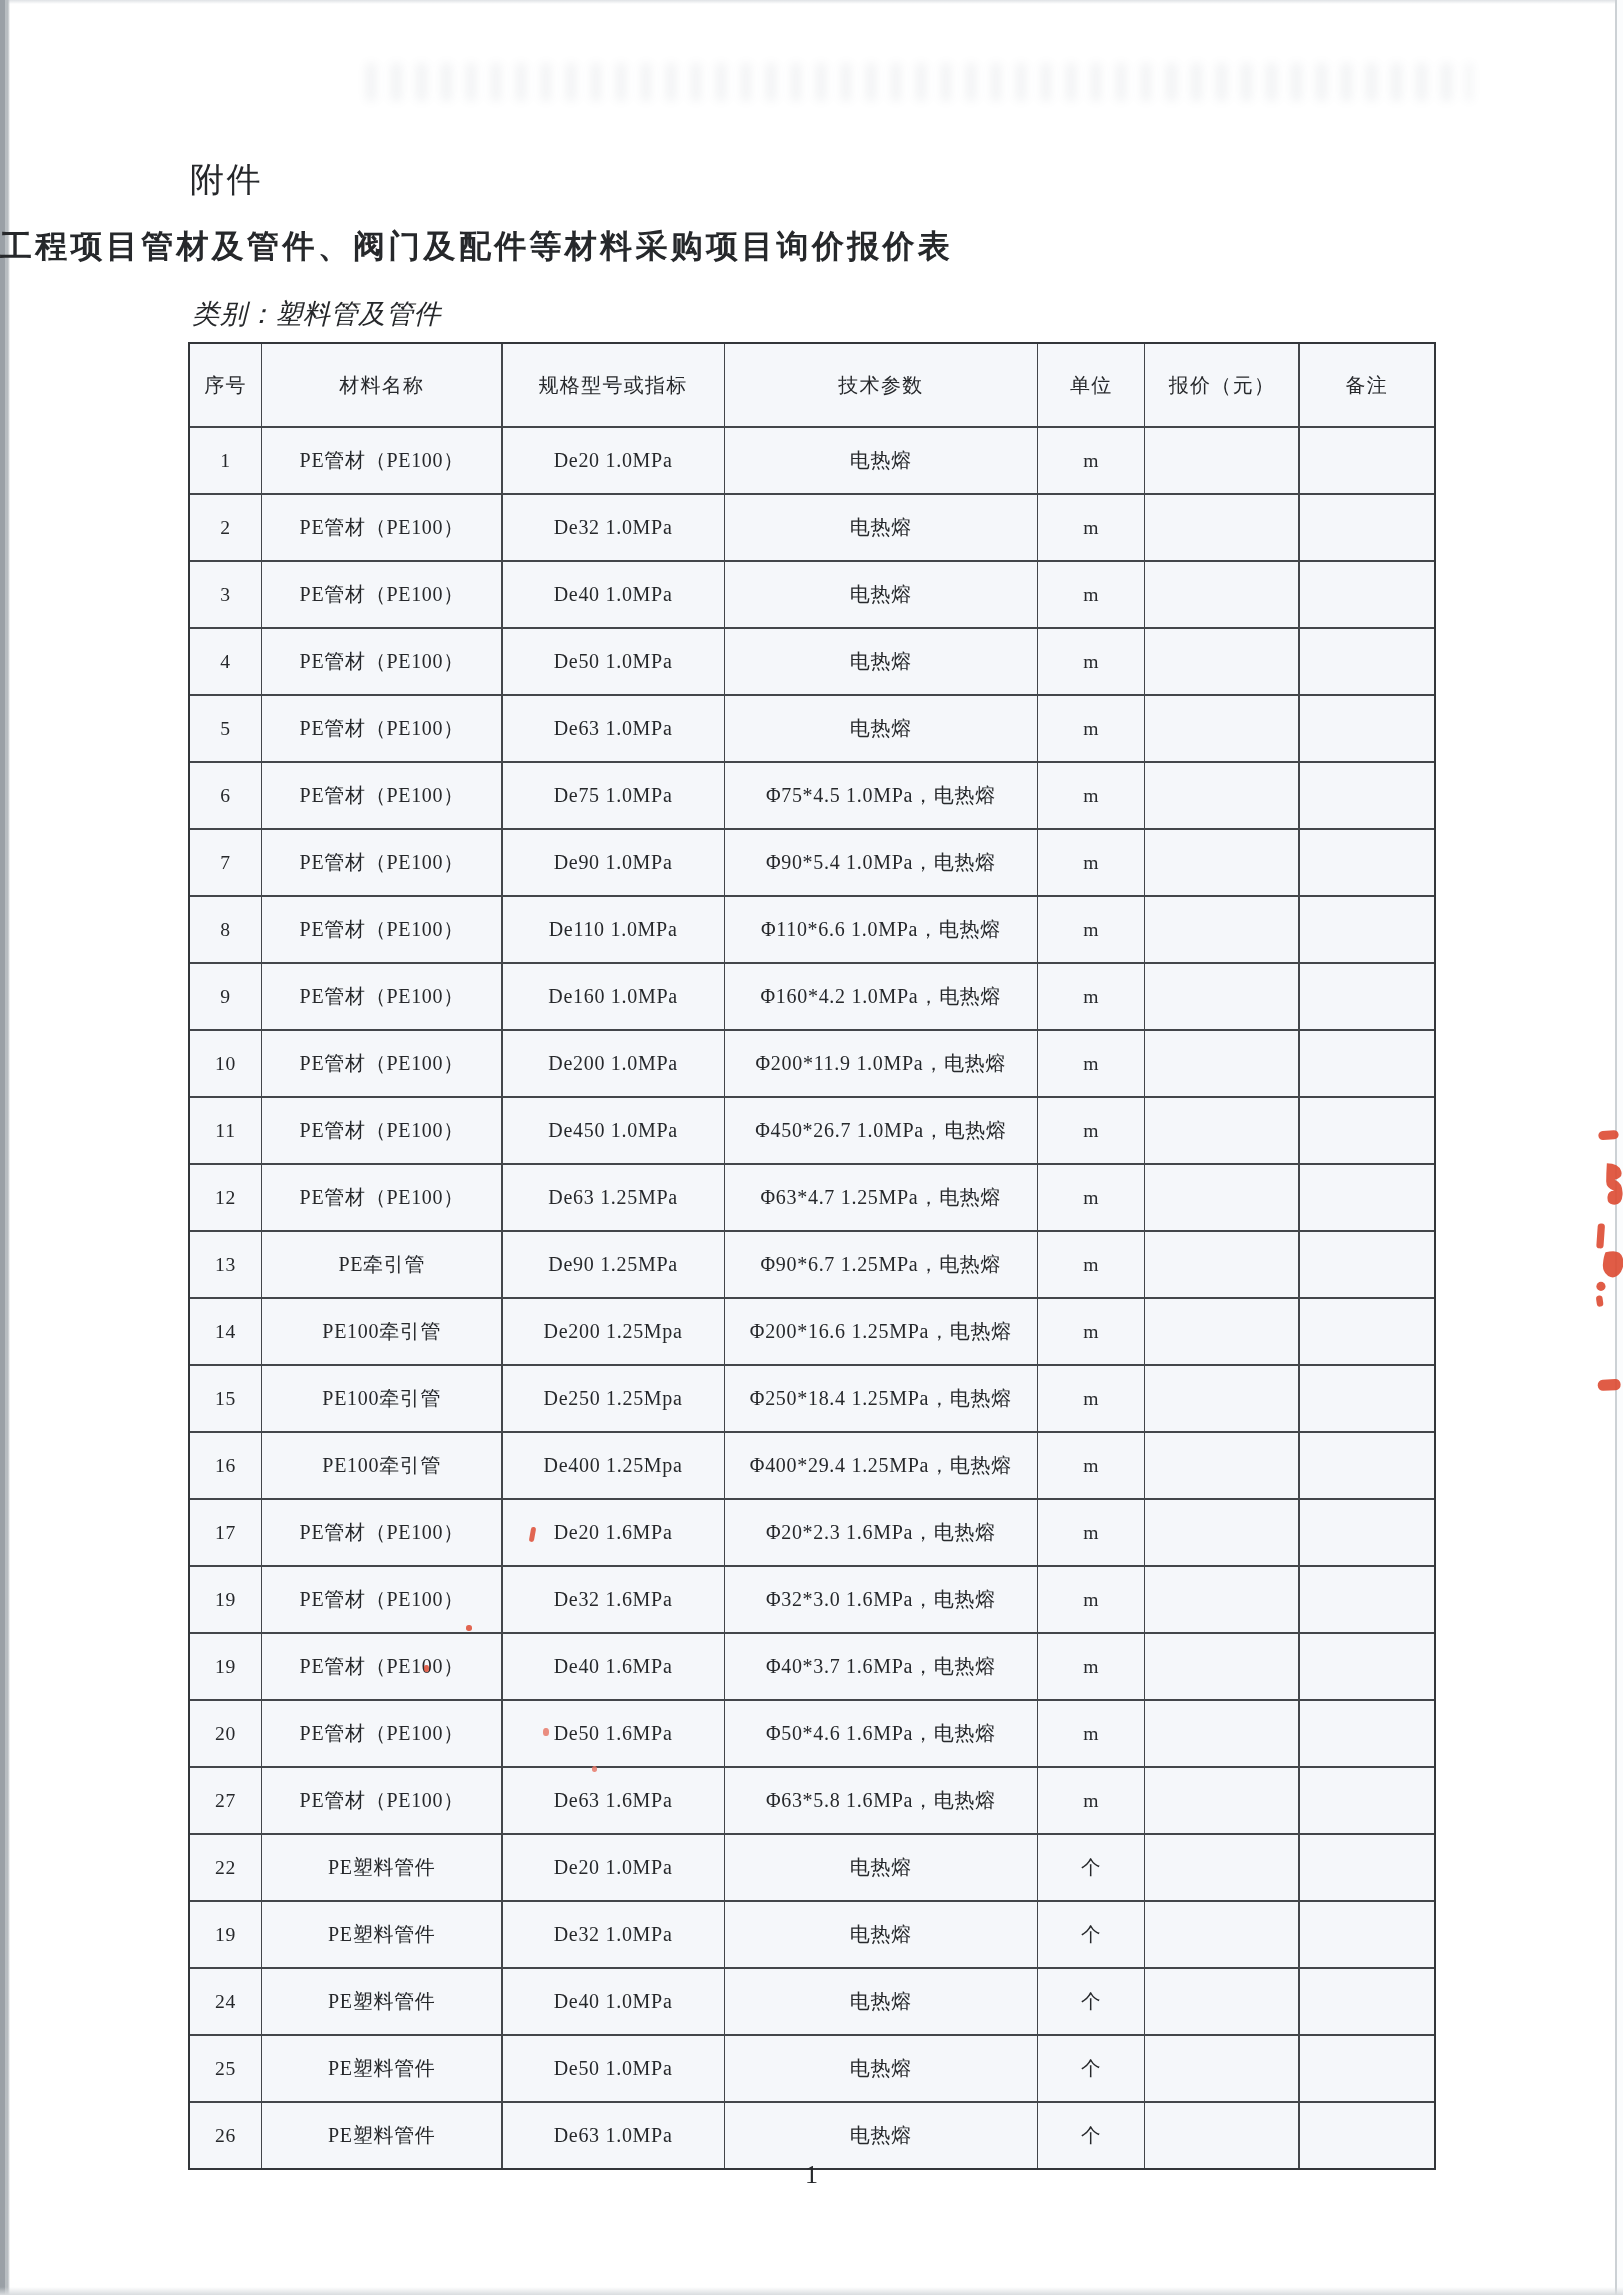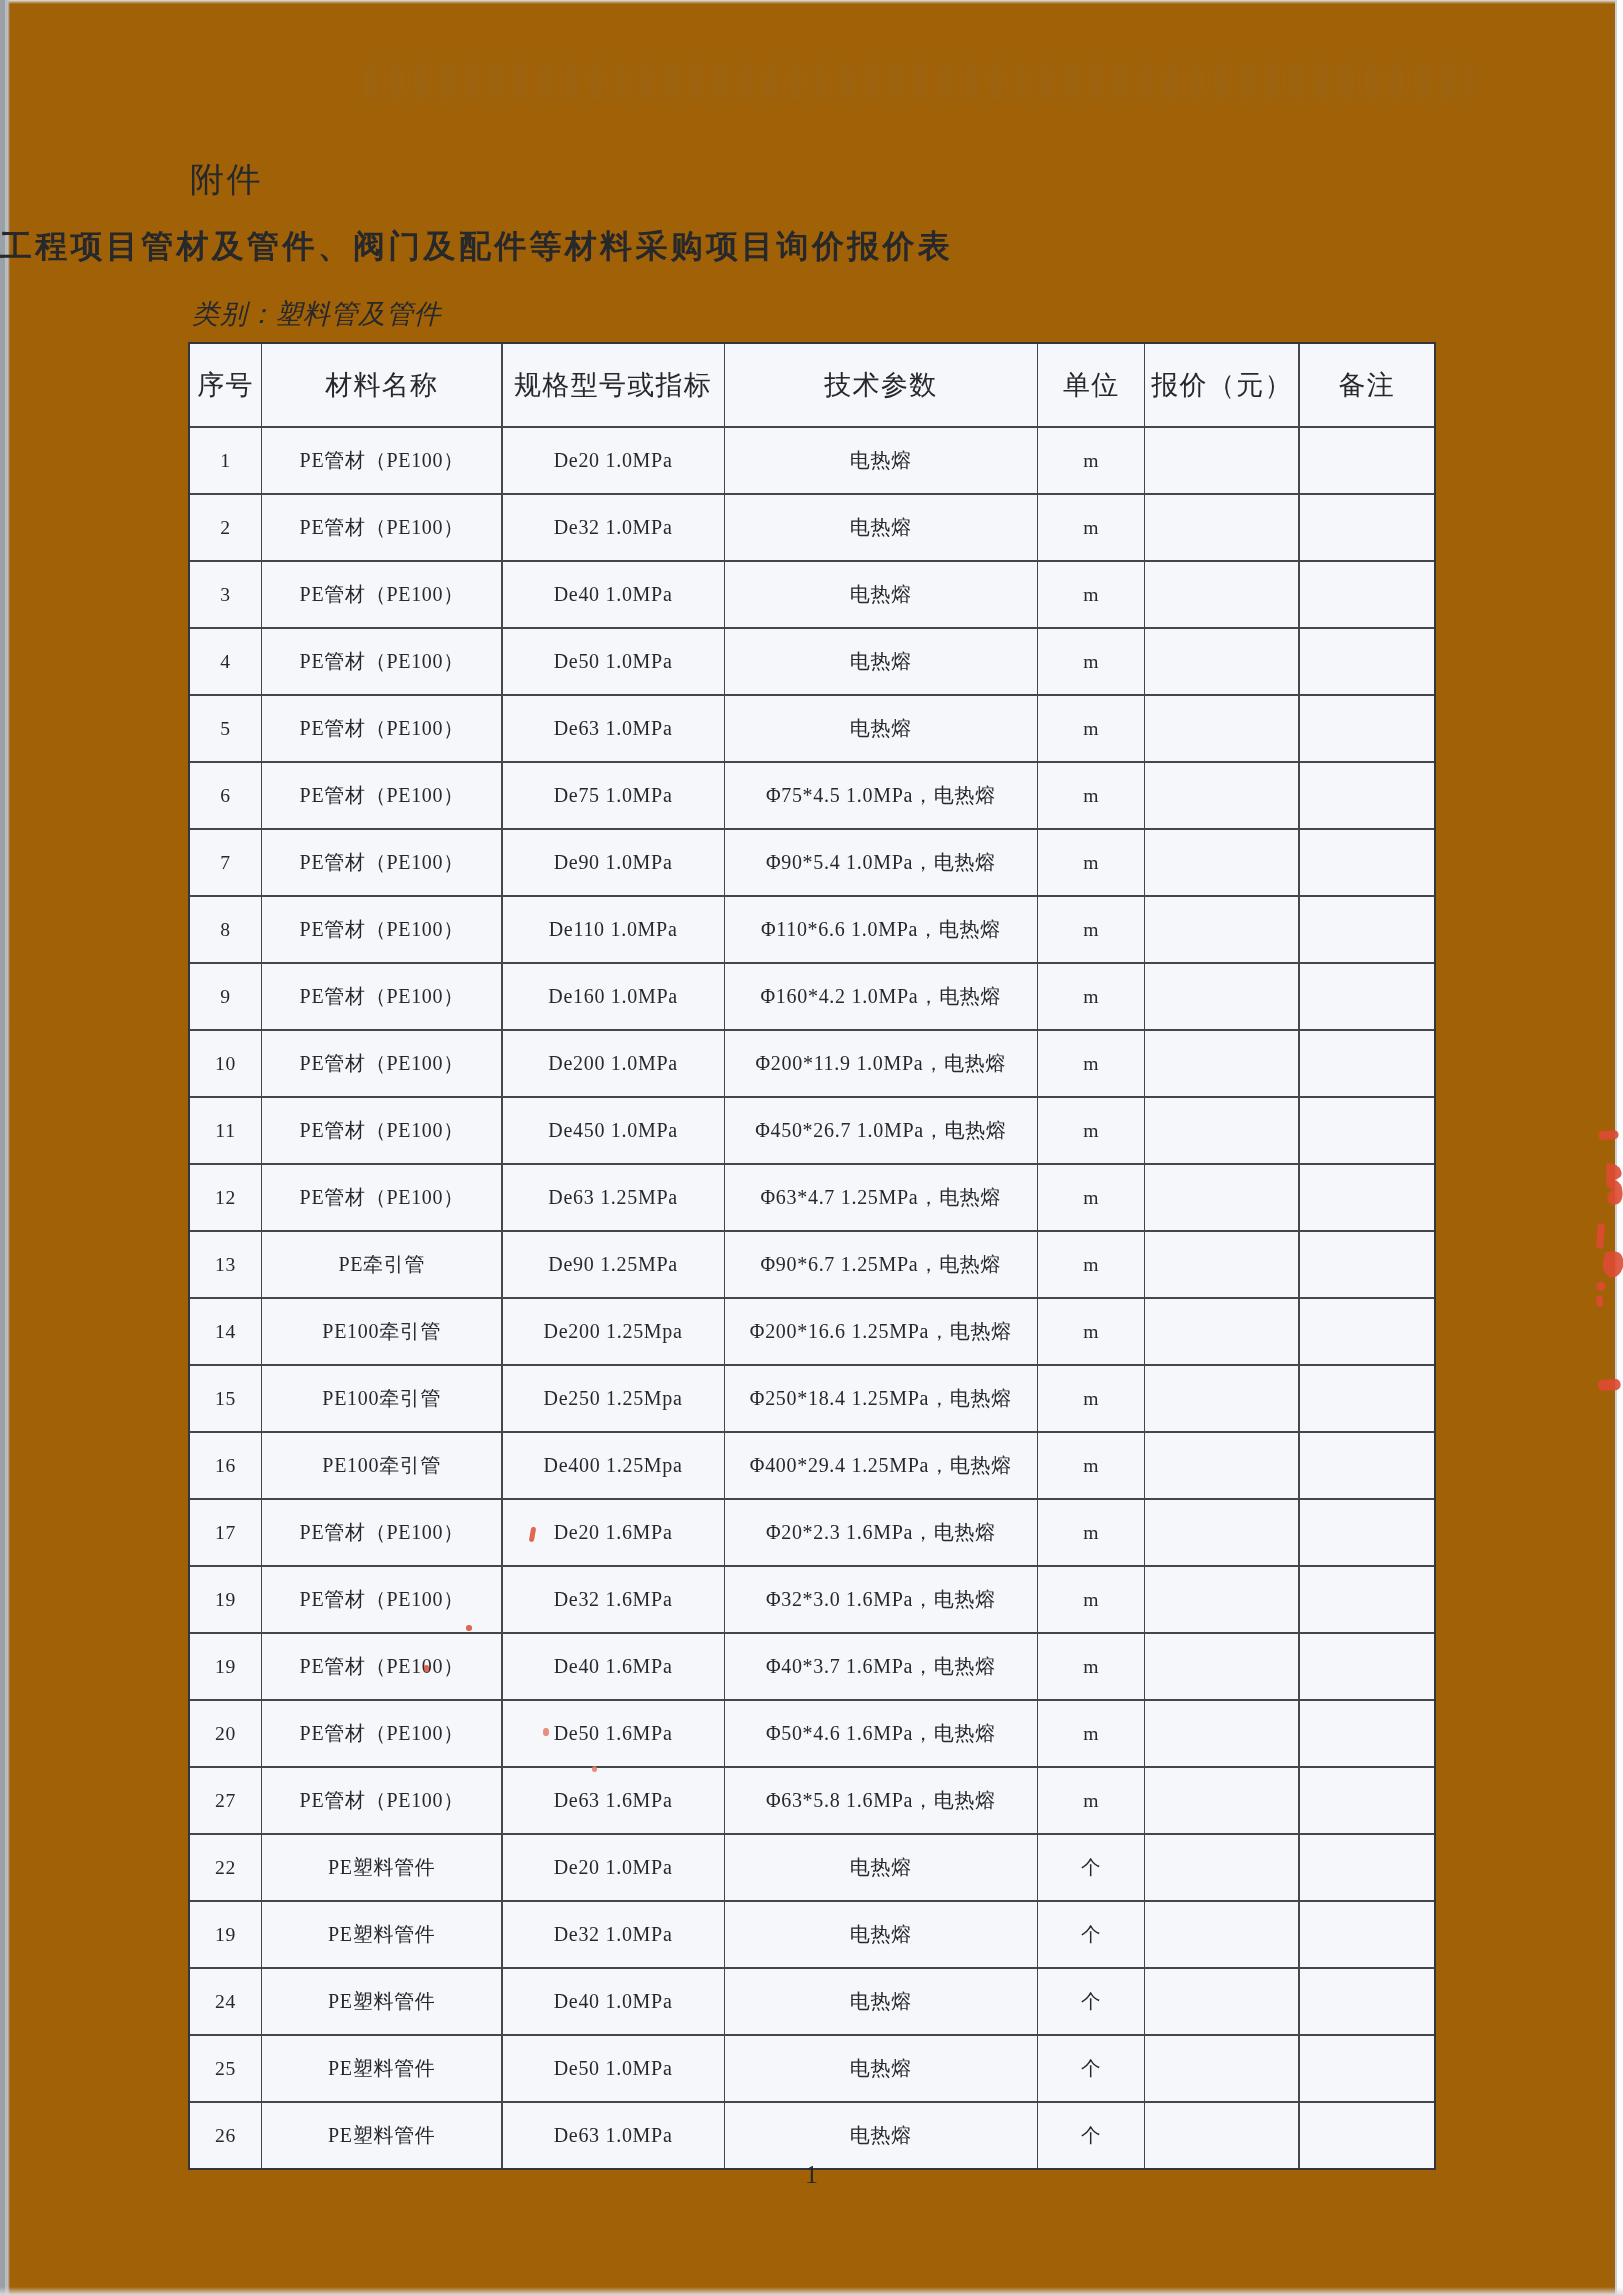--- a/index.html
+++ b/index.html
@@ -1,18 +1,18 @@
 <!DOCTYPE html>
 <html style="font-size:10.5px"><head>
 <meta charset="utf-8">
 <style>
   html,body{margin:0;padding:0;background:#e9ebed;}
   .sheet{
     position:relative;width:1623px;height:2295px;overflow:hidden;
-    background:#a16207;color:#26282b;
+    background:#ffffff;color:#26282b;
     font-family:"Liberation Serif","DejaVu Serif",serif;
   }
   
   .edge-left{position:absolute;left:0;top:0;width:9.8px;height:2295px;
     background:linear-gradient(90deg,#9aa0a6 0 4.6px,#b8bdc1 4.6px 7.9px,rgba(245,247,250,0));}
   .edge-right{position:absolute;right:0;top:0;width:5.9px;height:2295px;background:#fbfcfd;
     border-left:2px solid #ccd1d5;}
   .edge-top{position:absolute;left:0;top:0;width:1623px;height:3.9px;
     background:linear-gradient(180deg,#dfe2e5,rgba(245,247,250,0));}
   .edge-bottom{position:absolute;left:0;bottom:0;width:1623px;height:7.9px;
@@ -32,21 +32,21 @@
     grid-template-columns:71px 239px 221px 312px 106px 153px 134px;
     grid-template-rows:82px;
     grid-auto-rows:65px;
     column-gap:1.3px;row-gap:2px;
     background:#43464a;
     border:2px solid #33363a;
   }
   .t-row{display:contents;}
   .cell{background:#f5f7fa;display:flex;align-items:center;justify-content:center;
     font-size:20px;white-space:nowrap;letter-spacing:0.7px;}
-  .cell.hdr{font-size:27px;letter-spacing:1.3px;}
+  .cell.hdr{font-size:20px;letter-spacing:1.3px;}
   .cell.seq{font-size:19.6px;}
   .cell.unit{font-size:19.6px;}
   .page-num{position:absolute;left:0;top:2160px;width:1623px;text-align:center;font-size:26px;}
   
   .red-ink{position:absolute;left:1591px;top:1124px;}
   .speck{position:absolute;background:#dd4b33;opacity:.85;border-radius:45%;}
   .sp1{left:530px;top:1527px;width:5.2px;height:15px;border-radius:3.3px;transform:rotate(10deg);}
   .sp2{left:466px;top:1625px;width:5.9px;height:5.9px;}
   .sp3{left:424px;top:1665px;width:4.6px;height:7.2px;}
   .sp4{left:543px;top:1728px;width:5.9px;height:7.9px;background:#e87a6a;}

